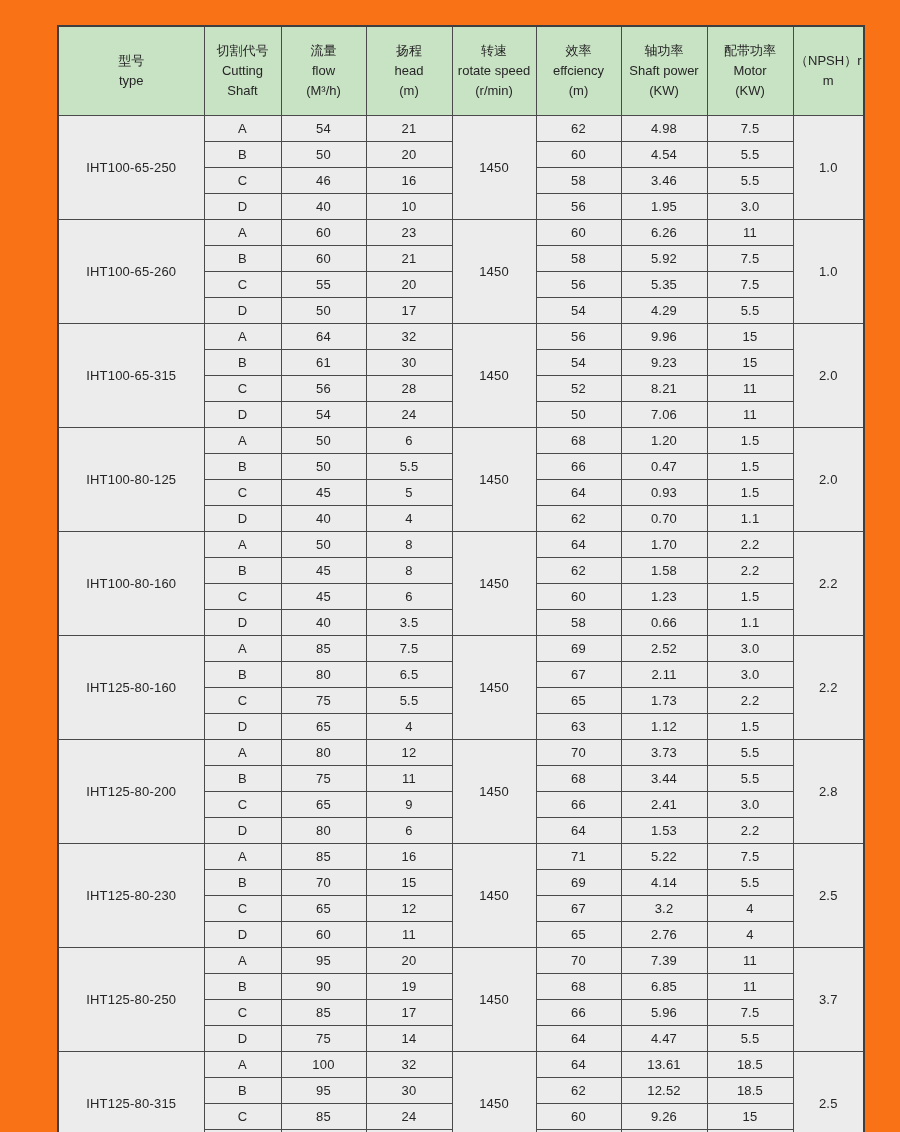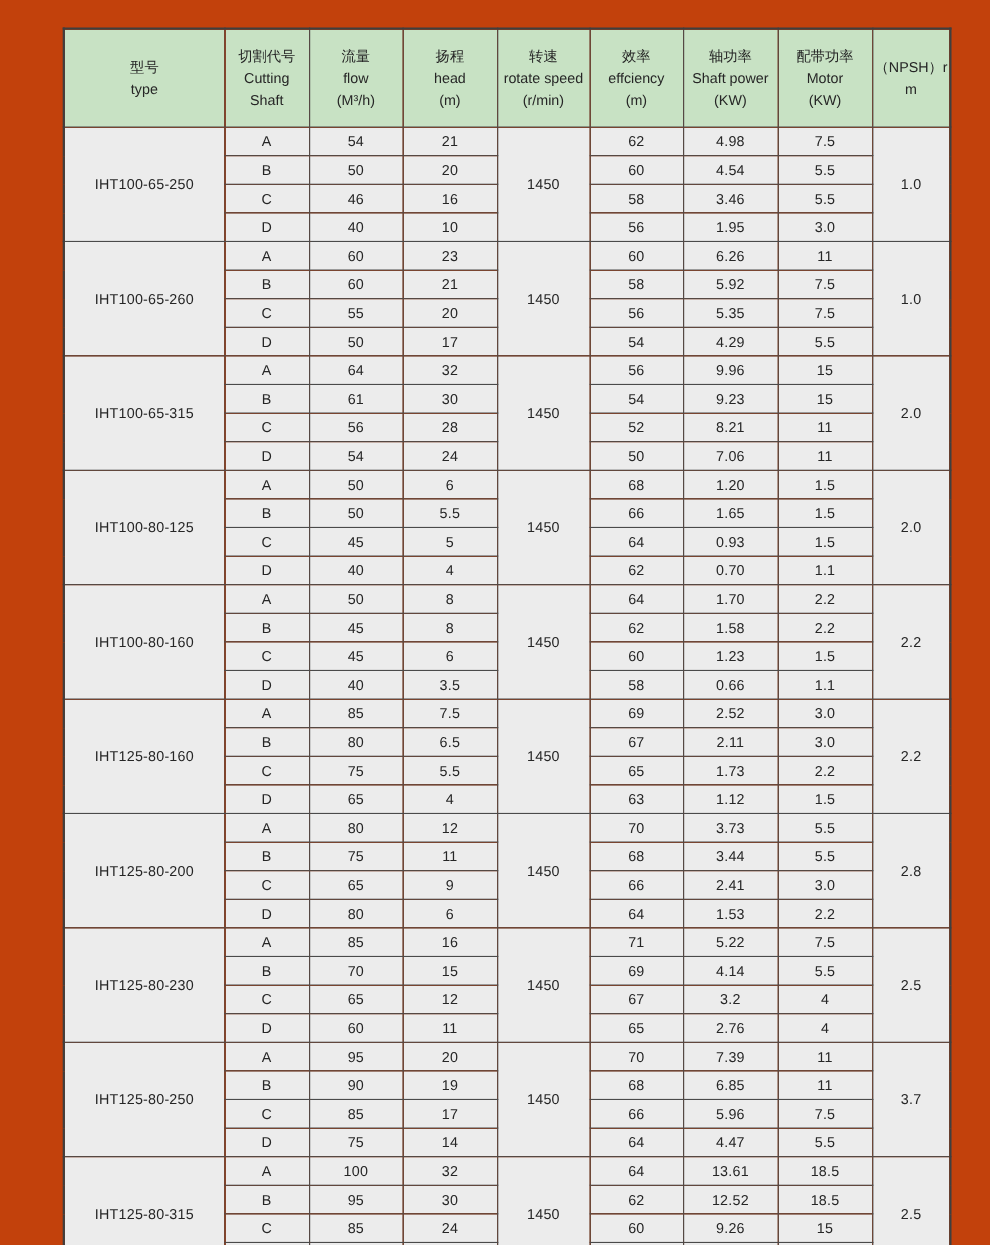--- a/index.html
+++ b/index.html
@@ -5,21 +5,21 @@
   html, body {
     margin: 0;
     padding: 0;
     background: #ffffff;
     font-family: "Liberation Sans", "DejaVu Sans", sans-serif;
   }
   .page {
     position: relative;
     width: 900px;
     height: 1132px;
-    background: #c2410c;
+    background: #f97316;
     overflow: hidden;
   }
   table.spec {
     position: absolute;
     left: 57px;
     top: 25px;
     width: 806px;
     height: 1096px;
     border-collapse: collapse;
     table-layout: fixed;
@@ -225,21 +225,21 @@
           <td>68</td>
           <td>1.20</td>
           <td>1.5</td>
           <td rowspan="4">2.0</td>
         </tr>
         <tr>
           <td>B</td>
           <td>50</td>
           <td>5.5</td>
           <td>66</td>
-          <td>1.65</td>
+          <td>0.47</td>
           <td>1.5</td>
         </tr>
         <tr>
           <td>C</td>
           <td>45</td>
           <td>5</td>
           <td>64</td>
           <td>0.93</td>
           <td>1.5</td>
         </tr>

